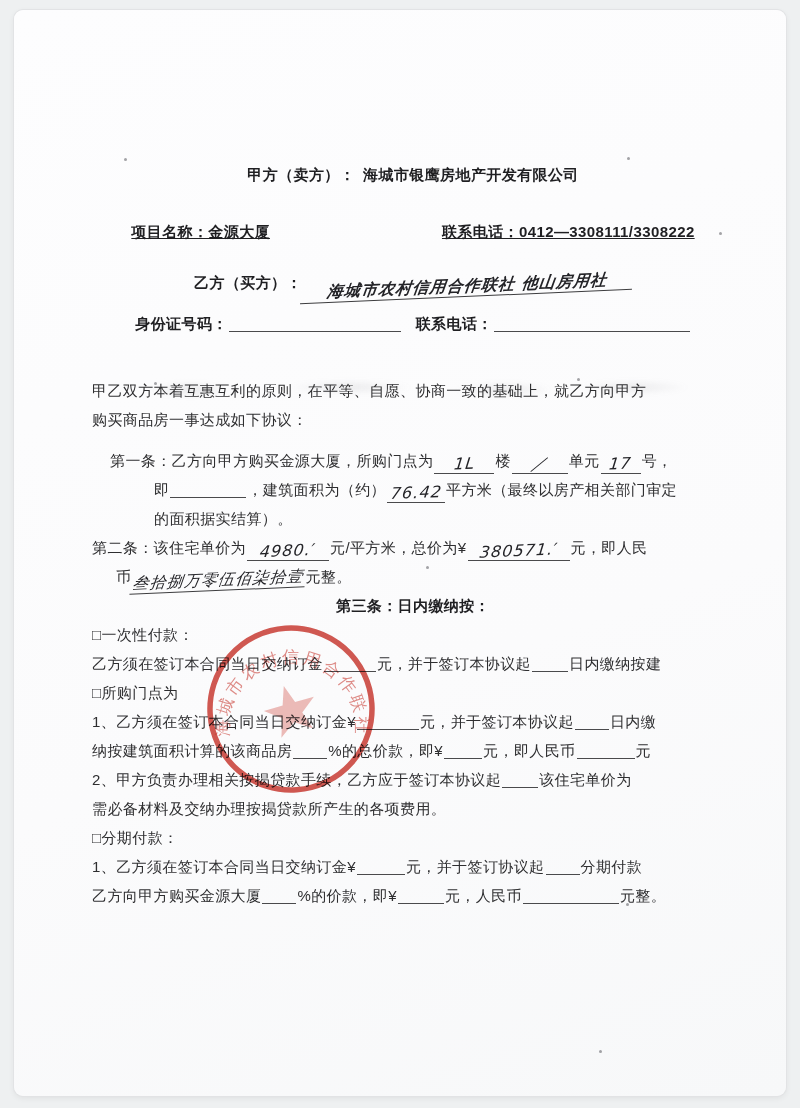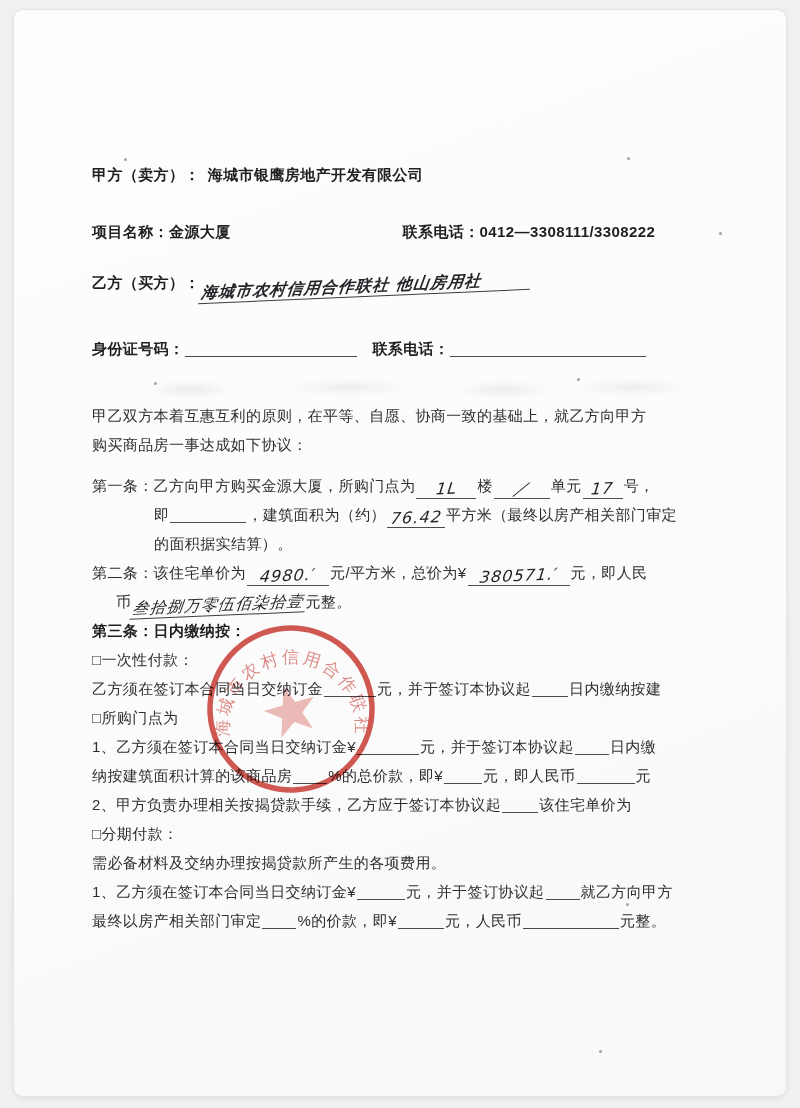--- a/index.html
+++ b/index.html
@@ -16,26 +16,26 @@
     box-shadow:0 0 0 1px #e2e3e5, 0 2px 6px rgba(0,0,0,.07);
   }
   .content {
     position:absolute; inset:0;
     padding:150px 52px 0 78px;
   }
   .line {
     font-size:15px; line-height:29px; color:#2e2e30;
     white-space:nowrap; letter-spacing:.4px;
   }
-  .bold { font-weight:bold; color:#1f1f22; }
-  .gap-a { margin-top:28px; }
+  .bold { font-weight:bold; color:#1f1f22;text-align:center; }
+  .gap-a { margin-top:28px;text-decoration:underline; }
   .gap-b { margin-top:22px; }
-  .gap-c { margin-top:37px; }
+  .gap-c { margin-top:12px; }
   .gap-d { margin-top:38px; }
-  .gap-e { margin-top:12px; }
+  .gap-e { margin-top:12px;margin-left:18px; }
   .ind    { padding-left:62px; }
   .ind-sm { padding-left:24px; }
   .run { display:inline; }
   .sp { display:inline-block; height:1px; }
   .blank {
     display:inline-flex; justify-content:center; align-items:flex-end;
     border-bottom:1.3px solid #4a4a4c; height:18px;
     vertical-align:-3px; margin:0 1px;
   }
   .hw {
@@ -97,24 +97,24 @@
             <i class="hw">380571.′</i>
           </span><span class="run">元，即人民</span></div>
         <div class="line ind-sm"><span class="run">币</span><i class="hw hw-u">叁拾捌万零伍佰柒拾壹</i><span class="run">元整。</span></div>
         <div class="line bold"><span class="run">第三条：日内缴纳按：</span></div>
         <div class="line"><span class="run">□一次性付款：</span></div>
         <div class="line"><span class="run">乙方须在签订本合同当日交纳订金</span><span class="blank" style="width: 52px;"></span><span class="run">元，并于签订本协议起</span><span class="blank" style="width: 36px;"></span><span class="run">日内缴纳按建</span></div>
         <div class="line"><span class="run">□所购门点为</span></div>
         <div class="line"><span class="run">1、乙方须在签订本合同当日交纳订金¥</span><span class="blank" style="width: 62px;"></span><span class="run">元，并于签订本协议起</span><span class="blank" style="width: 34px;"></span><span class="run">日内缴</span></div>
         <div class="line"><span class="run">纳按建筑面积计算的该商品房</span><span class="blank" style="width: 34px;"></span><span class="run">%的总价款，即¥</span><span class="blank" style="width: 38px;"></span><span class="run">元，即人民币</span><span class="blank" style="width: 58px;"></span><span class="run">元</span></div>
         <div class="line"><span class="run">2、甲方负责办理相关按揭贷款手续，乙方应于签订本协议起</span><span class="blank" style="width: 36px;"></span><span class="run">该住宅单价为</span></div>
+        <div class="line"><span class="run">需必备材料及交纳办理按揭贷款所产生的各项费用。</span></div>
         <div class="line"><span class="run">□分期付款：</span></div>
-        <div class="line"><span class="run">需必备材料及交纳办理按揭贷款所产生的各项费用。</span></div>
-        <div class="line"><span class="run">1、乙方须在签订本合同当日交纳订金¥</span><span class="blank" style="width: 48px;"></span><span class="run">元，并于签订协议起</span><span class="blank" style="width: 34px;"></span><span class="run">就乙方向甲方</span></div>
-        <div class="line"><span class="run">最终以房产相关部门审定</span><span class="blank" style="width: 34px;"></span><span class="run">%的价款，即¥</span><span class="blank" style="width: 46px;"></span><span class="run">元，人民币</span><span class="blank" style="width: 96px;"></span><span class="run">元整。</span></div>
+        <div class="line"><span class="run">1、乙方须在签订本合同当日交纳订金¥</span><span class="blank" style="width: 48px;"></span><span class="run">元，并于签订协议起</span><span class="blank" style="width: 34px;"></span><span class="run">分期付款</span></div>
+        <div class="line"><span class="run">乙方向甲方购买金源大厦</span><span class="blank" style="width: 34px;"></span><span class="run">%的价款，即¥</span><span class="blank" style="width: 46px;"></span><span class="run">元，人民币</span><span class="blank" style="width: 96px;"></span><span class="run">元整。</span></div>
       </div>
   </div>
 
   <svg class="seal" viewBox="0 0 178 178">
     <defs>
       <path id="ringArc" d="M 26,118 A 64,64 0 1 1 152,118" fill="none"></path>
     </defs>
     <circle cx="89" cy="89" r="81" fill="none" stroke="rgba(201,52,44,0.82)" stroke-width="5.5"></circle>
     <text font-size="17" fill="rgba(203,58,50,0.58)" letter-spacing="3" font-family="Liberation Sans, sans-serif">
       <textPath href="#ringArc" startOffset="6">海城市农村信用合作联社</textPath>

